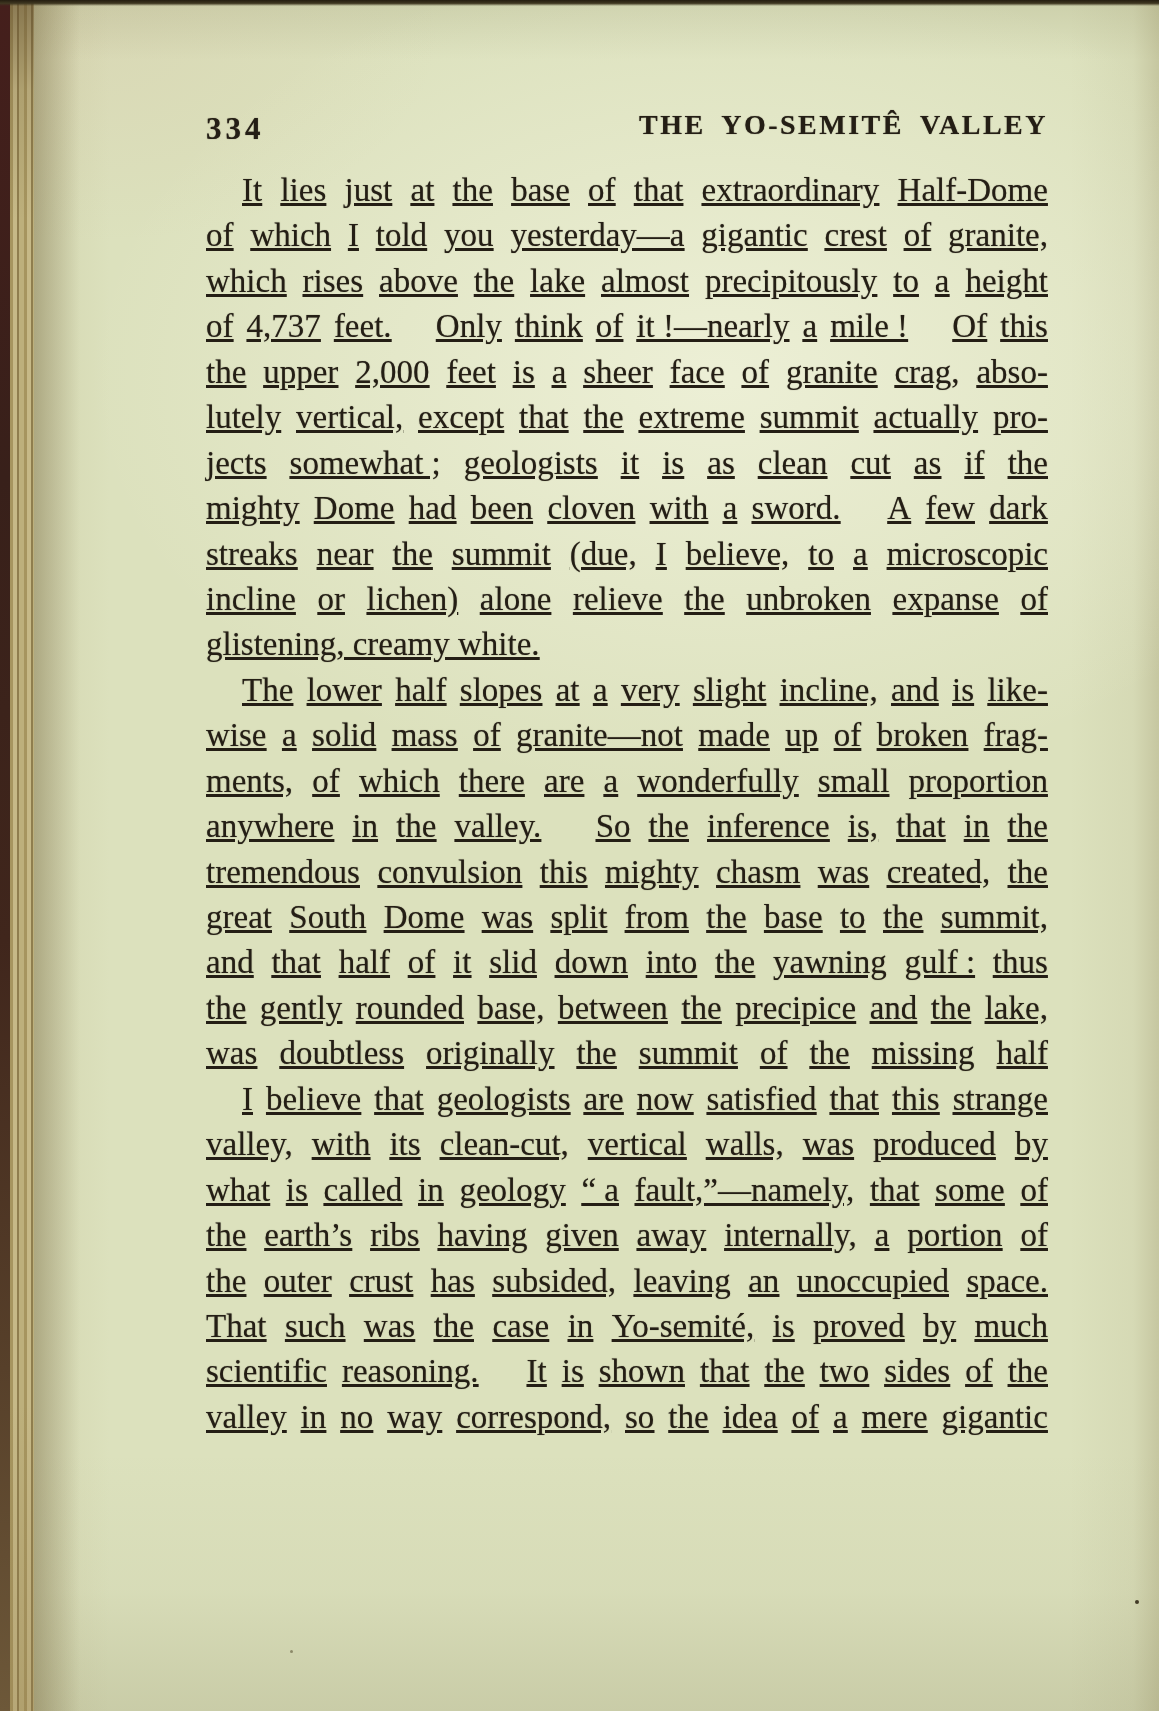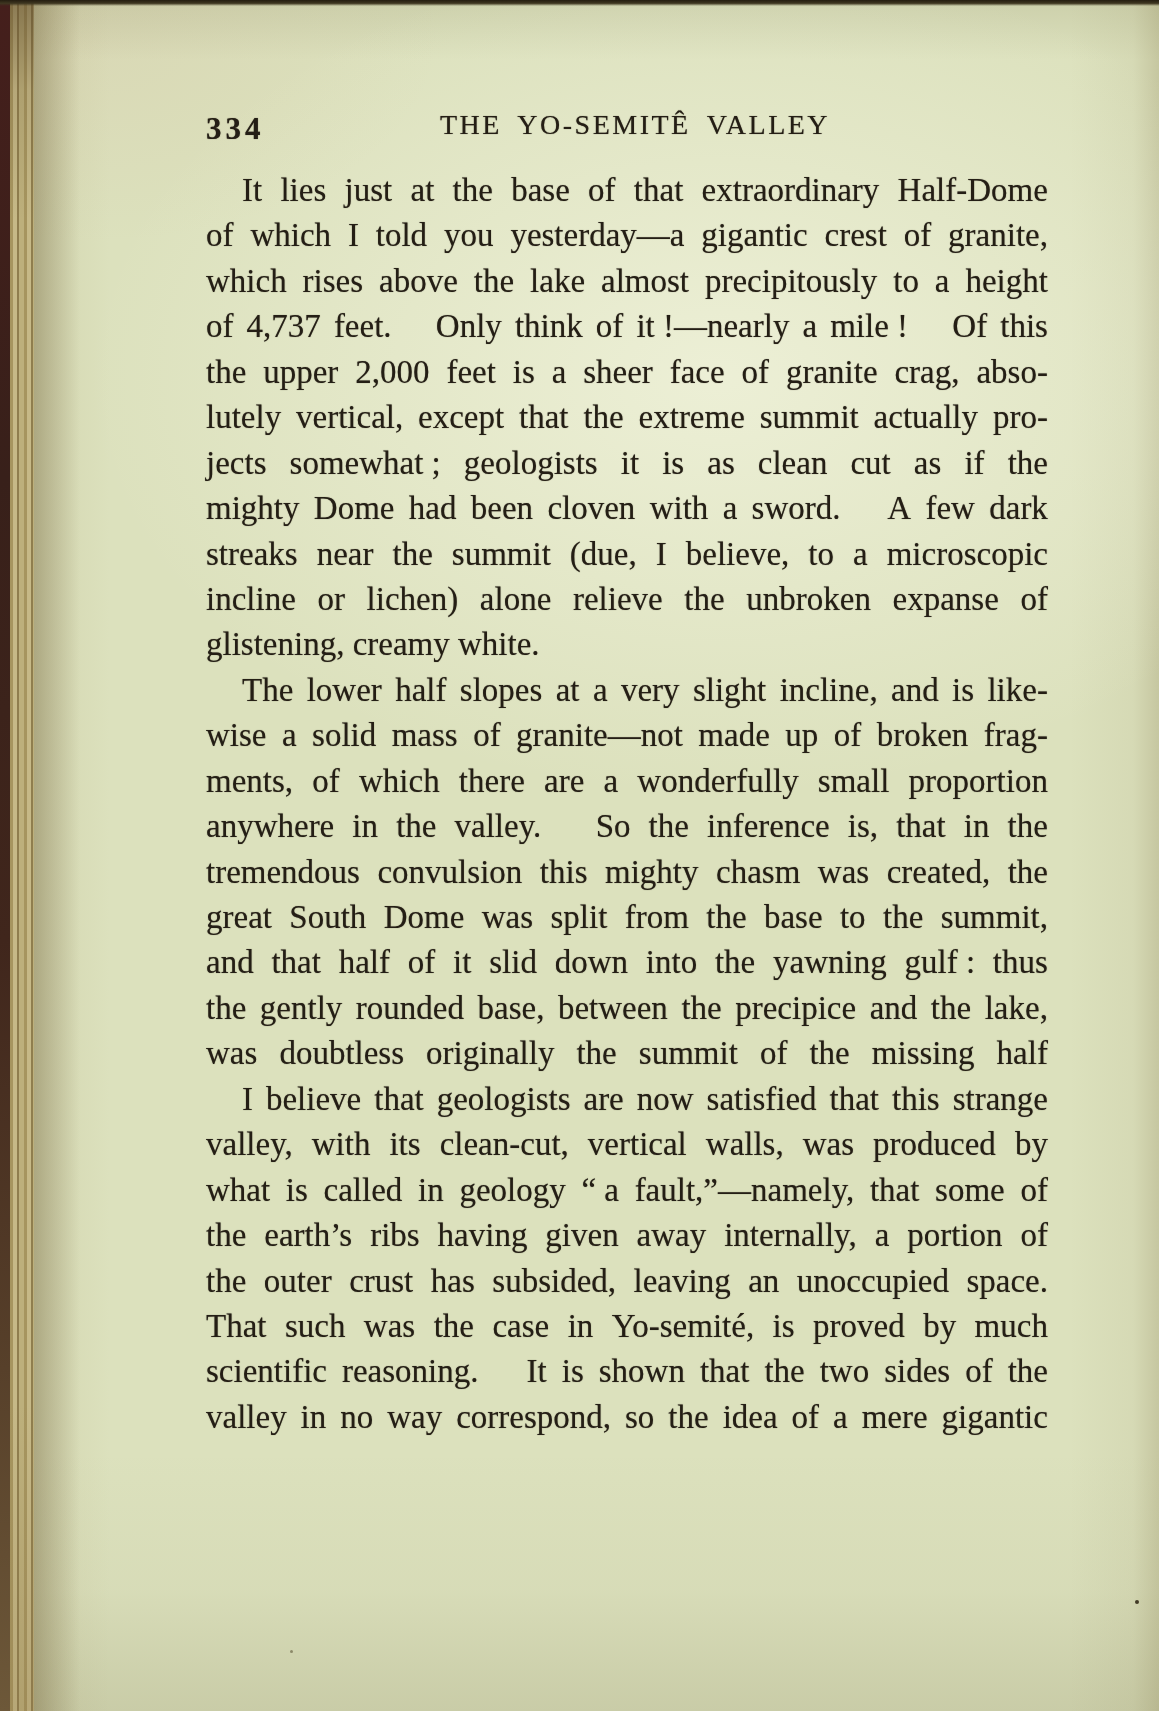--- a/index.html
+++ b/index.html
@@ -34,31 +34,31 @@
       repeating-linear-gradient(90deg,#a6955f 0 3px,#c6b987 3px 7px,#8f7e4e 7px 9px,#bdb07c 9px 14px);
   }
   .edge-shadow{
     position:absolute;left:34px;top:0;width:46px;height:100%;
     background:linear-gradient(90deg, rgba(110,95,55,.38), rgba(110,95,55,0));
   }
   
   .header{position:absolute;left:206px;top:109px;width:842px;height:42px;
     text-shadow:0 0 1px rgba(35,28,16,.65);}
   .pagenum{position:absolute;left:0;top:2px;font-size:31px;font-weight:bold;letter-spacing:4px;}
-  .title{display:block;text-align:center;padding-left:16px;font-size:28px;font-weight:normal;
+  .title{display:block;text-align:right;padding-left:16px;font-size:28px;font-weight:bold;
     letter-spacing:2.5px;word-spacing:7px;}
   
   .body{
     position:absolute;left:206px;top:168px;width:842px;
     font-size:33px;
     text-shadow:0 0 1px rgba(32,25,14,.55);
   }
   .line{
     display:flex;justify-content:space-between;align-items:baseline;
-    height:45.45px;line-height:45.45px;white-space:pre;
+    height:45.45px;line-height:45.45px;white-space:pre;text-decoration:underline;
   }
   .line.indent{padding-left:36px;}
   .line.no-just{display:block;text-align:left;}
   .w{flex:0 0 auto;}
   .sgap{flex:0 0 auto;width:.55em;}
   
   .speck{position:absolute;border-radius:50%;}
   .speck.s1{left:1135px;top:1600px;width:4px;height:4px;background:#413a26;}
   .speck.s2{left:290px;top:1650px;width:3px;height:3px;background:rgba(95,88,58,.6);}
   .speck.s3{left:724px;top:414px;width:3px;height:3px;background:rgba(100,92,60,.45);}

